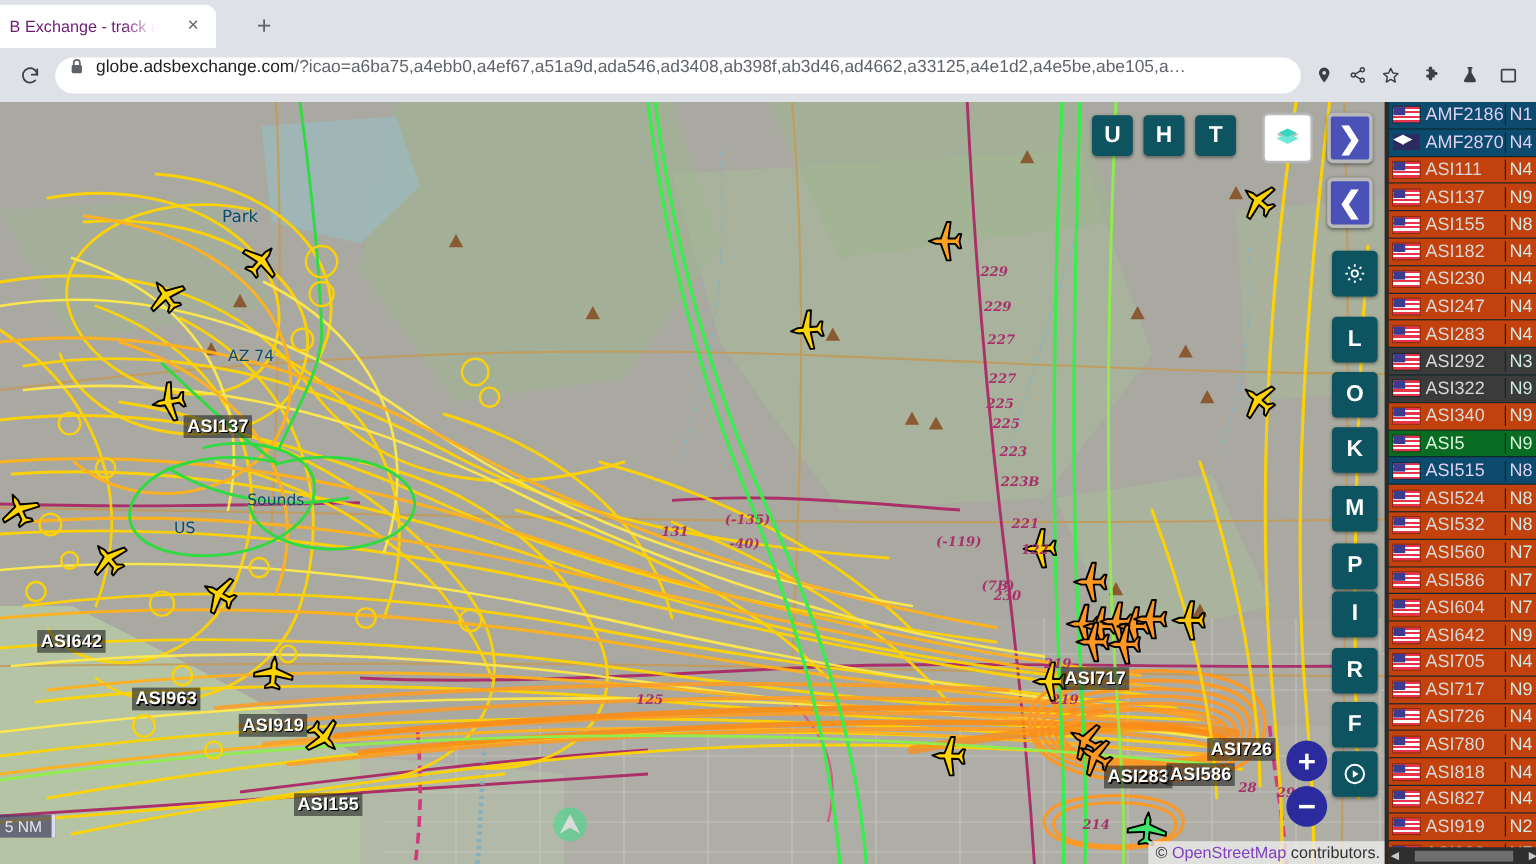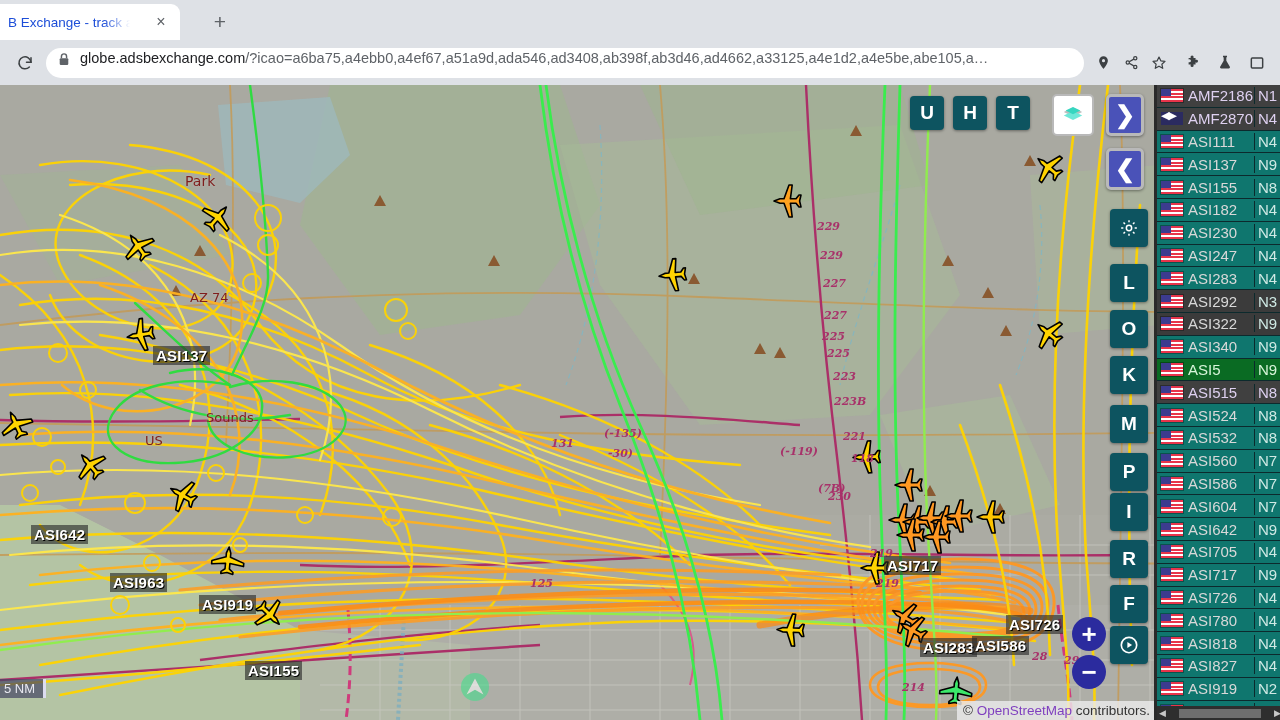--- a/index.html
+++ b/index.html
@@ -14,21 +14,21 @@
   #browser { width: 1280px; height: 85px; background: #dee1e6; position: relative; }
 
   #tabstrip { height: 40px; position: relative; background: #dee1e6; }
   #tab {
     position: absolute; left: -16px; top: 4px;
     width: 196px; height: 36px;
     background: #fff; border-radius: 9px 9px 0 0;
     display: flex; align-items: center;
   }
   #tab-title {
-    margin-left: 24px; font-size: 13.5px; color: #1d4ed8;
+    margin-left: 24px; font-size: 13.5px; color: #701a75;
     white-space: nowrap; overflow: hidden;
     max-width: 122px;
     -webkit-mask-image: linear-gradient(to right, #000 78%, transparent 100%);
     mask-image: linear-gradient(to right, #000 78%, transparent 100%);
   }
   #tab-close {
     position: absolute; right: 10px; top: 9px;
     width: 18px; height: 18px; line-height: 17px; text-align: center;
     font-size: 16px; color: #5f6368; cursor: pointer;
   }
@@ -42,21 +42,21 @@
     height: 45px; background: #dee1e6;
     display: flex; align-items: center; padding: 0 6px;
   }
   #reload {
     width: 30px; height: 30px; margin: 0 6px 0 4px;
     display: flex; align-items: center; justify-content: center;
     color: #3c4043; cursor: pointer;
   }
   #omnibox {
     flex: 1; height: 30px; background: #fff; border-radius: 16px;
-    display: flex; align-items: flex-end; padding: 12px 12px;
+    display: flex; align-items: flex-start; padding: 0 12px;
     overflow: hidden; min-width: 0; margin-right: 6px;
   }
   #lock { margin-right: 10px; display: flex; align-items: center; }
   #url {
     font-size: 14.5px; color: #5f6368; white-space: nowrap;
     overflow: hidden; min-width: 0;
   }
   #url .host { color: #202124; }
   #omni-actions { display:flex; align-items:center; gap:2px; padding-right:4px; }
   .tb-icon {
@@ -69,21 +69,21 @@
   #map {
     position: absolute; left: 0; top: 85px;
     width: 1280px; height: 635px;
     overflow: hidden;
     background: #a8a8a0;
   }
   #map-canvas { position: absolute; inset: 0; }
 
   
   .place {
-    position: absolute; color: #7f1d1d; font-size: 16px;
+    position: absolute; color: #0c4a6e; font-size: 16px;
     font-family: "DejaVu Sans", sans-serif; pointer-events: none;
     text-shadow: 0 0 3px rgba(190,190,180,.9);
   }
   .hwy {
     position: absolute; color: #a8326a; font-size: 11px; font-style: italic;
     font-family: "DejaVu Serif", serif; pointer-events: none; font-weight: bold;
   }
 
   
   .ac-label {
@@ -172,22 +172,22 @@
   }
   .srow .call {
     flex: 1; color: #d8d8d8; white-space: nowrap; overflow: hidden;
     padding-left: 1px;
   }
   .srow .reg {
     width: 26px; flex: none; color: #cfe9e4;
     white-space: nowrap; overflow: hidden;
     border-left: 1px solid #0c2a2d; padding-left: 3px;
   }
-  .srow.teal { background: #0f766e; }
-  .srow.purple { background: #404040; }
+  .srow.teal { background: #c2410c; }
+  .srow.purple { background: #0c4a6e; }
   .srow.purple .call, .srow.purple .reg { color: #ded0f0; }
   .srow.grey { background: #3b3b3b; }
   .srow.green { background: #0a6b23; }
   .srow.green .call, .srow.green .reg { color: #d7f5d9; }
   .srow.sel-arrows .flag {
     background: #2b2b60; box-shadow: none;
   }
   .srow.sel-arrows .flag::before { display: none; }
   .srow.sel-arrows .flag::after {
     content: "\25C0\25B6"; position: absolute; left: 0; top: -3px;
@@ -575,33 +575,33 @@
   <div id="hwys">
       <div class="hwy" style="left: 817px; top: 135px;">229</div>
       <div class="hwy" style="left: 820px; top: 164px;">229</div>
       <div class="hwy" style="left: 823px; top: 192px;">227</div>
       <div class="hwy" style="left: 824px; top: 224px;">227</div>
       <div class="hwy" style="left: 822px; top: 245px;">225</div>
       <div class="hwy" style="left: 827px; top: 262px;">225</div>
       <div class="hwy" style="left: 833px; top: 285px;">223</div>
       <div class="hwy" style="left: 834px; top: 310px;">223B</div>
       <div class="hwy" style="left: 843px; top: 345px;">221</div>
-      <div class="hwy" style="left: 851px; top: 367px;">118</div>
+      <div class="hwy" style="left: 851px; top: 367px;">122</div>
       <div class="hwy" style="left: 828px; top: 405px;">230</div>
       <div class="hwy" style="left: 870px; top: 462px;">219</div>
       <div class="hwy" style="left: 876px; top: 492px;">219</div>
       <div class="hwy" style="left: 1032px; top: 565px;">28</div>
       <div class="hwy" style="left: 1064px; top: 569px;">29</div>
       <div class="hwy" style="left: 1080px; top: 570px;">29</div>
       <div class="hwy" style="left: 902px; top: 596px;">214</div>
       <div class="hwy" style="left: 604px; top: 342px;">(-135)</div>
       <div class="hwy" style="left: 551px; top: 352px;">131</div>
       <div class="hwy" style="left: 780px; top: 360px;">(-119)</div>
       <div class="hwy" style="left: 818px; top: 360px; margin-top: 37px;">(7B)</div>
-      <div class="hwy" style="left: 608px; top: 362px;">-30)</div>
+      <div class="hwy" style="left: 608px; top: 362px;">-40)</div>
       <div class="hwy" style="left: 530px; top: 492px;">125</div>
       <div class="hwy" style="left: 348px; top: 645px;">116</div>
     </div>
 
   <div id="aclabels">
       <div class="ac-label" style="left: 153px; top: 261px;">ASI137</div>
       <div class="ac-label" style="left: 31px; top: 440px;">ASI642</div>
       <div class="ac-label" style="left: 110px; top: 488px;">ASI963</div>
       <div class="ac-label" style="left: 199px; top: 510px;">ASI919</div>
       <div class="ac-label" style="left: 245px; top: 576px;">ASI155</div>

